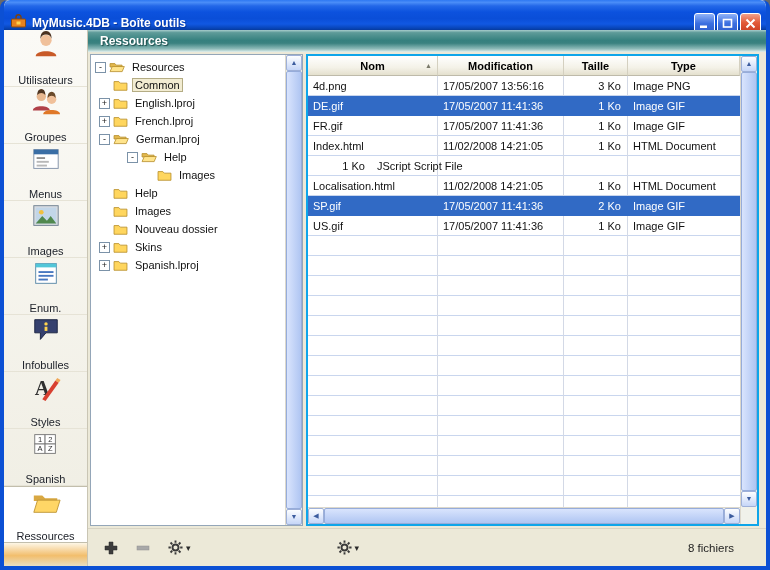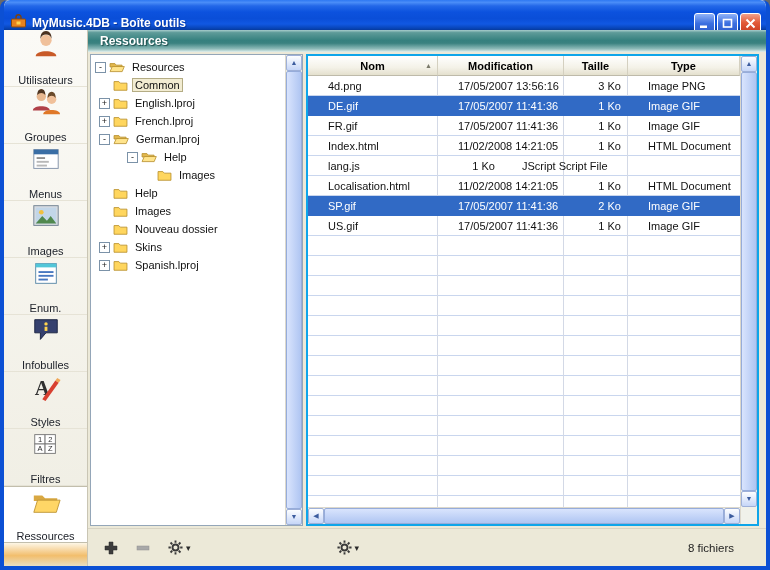--- a/index.html
+++ b/index.html
@@ -60,21 +60,21 @@
   .sort-arrow { position:absolute; right:5px; font-size:7px; color:#7A7A6A; }
   .tbody {
     flex:1; position:relative; overflow:hidden;
     background-image: repeating-linear-gradient(180deg,#FFFFFF 0px,#FFFFFF 19px,#C9D6EE 19px,#C9D6EE 20px);
   }
   .vline { position:absolute; top:0; bottom:0; width:1px; background:#D3D9E6; }
   .vl1 { left:129px; } .vl2 { left:255px; } .vl3 { left:319px; }
   .trow { height:20px; display:flex; position:relative; cursor:default; }
   .trow.sel { background:#316AC5; }
   .trow.sel .td { color:#fff; }
-  .td { font-size:11px; color:#111; line-height:20px; padding:0 20px; white-space:nowrap; overflow:hidden; }
+  .td { font-size:11px; color:#111; line-height:20px; padding:0 5px; white-space:nowrap; overflow:hidden; }
   .td.w-taille { text-align:right; padding-right:7px; }
   
   .vscroll { width:17px; flex:none; background:#F0F1EA; border-left:1px solid #DCD8CC; display:flex; flex-direction:column; }
   .sb-btn { height:16px; flex:none; background:linear-gradient(180deg,#FDFEFF,#C6D6F8); border:1px solid #9EB0D8; border-radius:2px; color:#3C5C9E; font-size:7px; line-height:14px; text-align:center; cursor:pointer; }
   .sb-thumb { flex:1; background:linear-gradient(90deg,#D9E4FD,#AFC5F2); border:1px solid #96ACDA; border-radius:2px; cursor:pointer; }
   .hscroll { height:17px; flex:none; background:#F0F1EA; border-top:1px solid #DCD8CC; display:flex; }
   .sb-btn-h { width:16px; height:100%; flex:none; background:linear-gradient(180deg,#FDFEFF,#C6D6F8); border:1px solid #9EB0D8; border-radius:2px; color:#3C5C9E; font-size:7px; line-height:14px; text-align:center; cursor:pointer; }
   .sb-thumb-h { flex:1; background:linear-gradient(180deg,#D9E4FD,#AFC5F2); border:1px solid #96ACDA; border-radius:2px; cursor:pointer; }
   .sb-corner { height:17px; flex:none; background:#F0F1EA; }
   
@@ -208,21 +208,21 @@
                 <rect x="15" y="16" width="11" height="10"></rect>
               </g>
               <g font-family="Liberation Sans, sans-serif" font-size="8" fill="#303030">
                 <text x="7.5" y="13.5">1</text>
                 <text x="18.5" y="13.5">2</text>
                 <text x="7" y="23.5">A</text>
                 <text x="18" y="23.5">Z</text>
               </g>
             </svg>
         </span>
-        <span class="side-label">Filtres</span>
+        <span class="side-label">Spanish</span>
       </div>
       <div class="side-item sel">
         <span class="side-icon">
           <svg width="30" height="30" viewBox="0 0 32 32">
               <path d="M3 9h9l3 3h13v3H3z" fill="#D9A842"></path>
               <path d="M3 27l4-13h24l-4 13z" fill="#FFD666" stroke="#C09838"></path>
             </svg>
         </span>
         <span class="side-label">Ressources</span>
       </div>
@@ -411,21 +411,20 @@
                 <div class="td w-taille">1 Ko</div>
                 <div class="td w-type">Image GIF</div>
               </div>
               <div class="trow">
                 <div class="td w-nom">Index.html</div>
                 <div class="td w-mod">11/02/2008 14:21:05</div>
                 <div class="td w-taille">1 Ko</div>
                 <div class="td w-type">HTML Document</div>
               </div>
               <div class="trow">
-                <div class="td w-nom">lang.js</div>
                 <div class="td w-taille">1 Ko</div>
                 <div class="td w-type">JScript Script File</div>
               </div>
               <div class="trow">
                 <div class="td w-nom">Localisation.html</div>
                 <div class="td w-mod">11/02/2008 14:21:05</div>
                 <div class="td w-taille">1 Ko</div>
                 <div class="td w-type">HTML Document</div>
               </div>
               <div class="trow sel">

